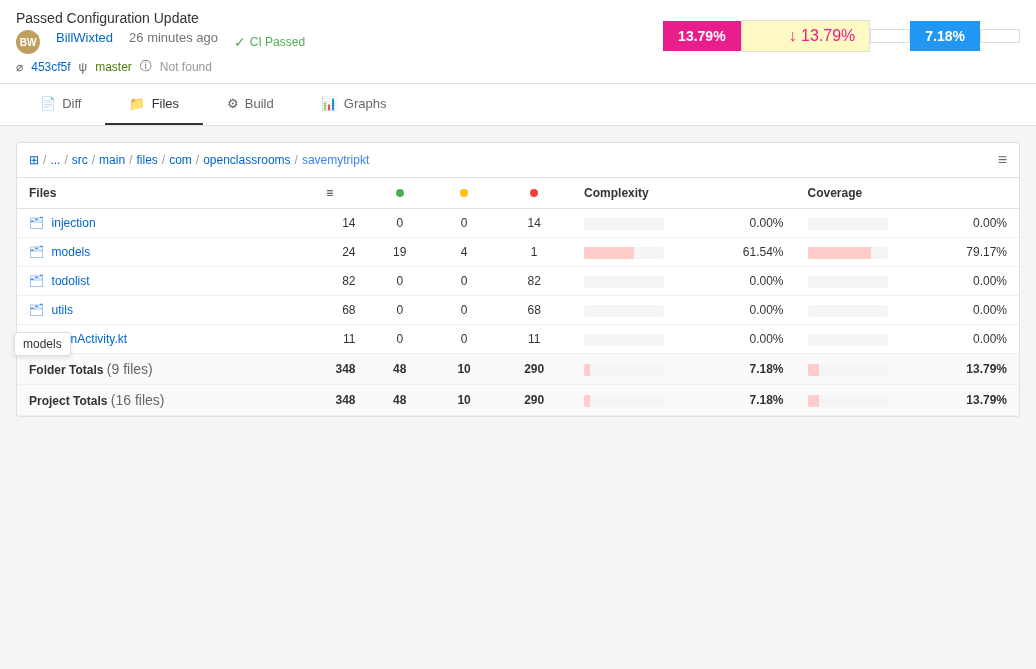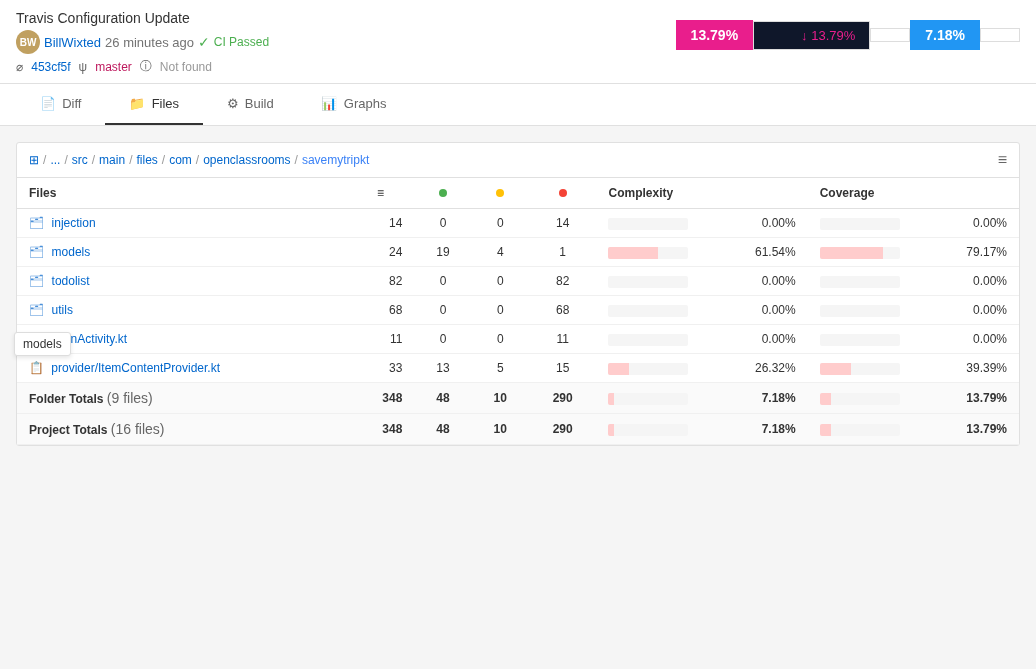--- a/index.html
+++ b/index.html
@@ -7,22 +7,21 @@
 
     .commit-title {
       font-size: 14px;
       font-weight: 500;
       color: #333;
       margin-bottom: 4px;
     }
 
     .commit-meta {
       display: flex;
-      align-items: center;
-      gap: 4px;
+      gap: 16px;
       margin-bottom: 4px;
     }
 
     .avatar {
       width: 24px;
       height: 24px;
       border-radius: 50%;
       background: #c0a060;
       display: inline-flex;
       align-items: center;
@@ -62,21 +61,21 @@
       font-size: 12px;
       color: #666;
       padding-bottom: 8px;
     }
 
     .commit-hash {
       color: #0066cc;
     }
 
     .branch-label {
-      color: #be185d;
+      color: #4d7c0f;
     }
 
     .not-found {
       color: #999;
     }
 
     .coverage-summary {
       display: flex;
       align-items: center;
       gap: 0;
@@ -95,24 +94,24 @@
       border: 1px solid #ddd;
     }
 
     .coverage-box.pink {
       background: #e91e8c;
       color: #fff;
       border-color: #e91e8c;
     }
 
     .coverage-box.diff {
-      background: #0f172a;
+      background: #fef9c3;
       color: #e91e8c;
       border-color: #ddd;
-      font-size: 13px;
+      font-size: 16px;
       font-weight: 400;
       padding-left: 47px;
     }
 
     .coverage-box.neutral {
       background: #fff;
       color: #333;
       border-color: #ddd;
       min-width: 40px;
     }
@@ -338,21 +337,21 @@
       padding: 10px 16px 0 16px;
     }
   </style>
 </head>
 <body>
 
 <div class="wrapper">
   <div class="top-section">
     <div style="display:flex; justify-content: space-between; align-items: flex-start;">
       <div>
-        <div class="commit-title">Travis Configuration Update</div>
+        <div class="commit-title">Passed Configuration Update</div>
         <div class="commit-meta">
           <div class="avatar">BW</div>
           <a class="author-link">BillWixted</a>
           <span class="time-text">26 minutes ago</span>
           <span class="ci-badge">
             <span class="ci-check">✓</span>
             <span>CI Passed</span>
           </span>
         </div>
         <div class="commit-hash-row">
@@ -531,42 +530,20 @@
       </div>
     </td>
     <td class="right">0.00%</td>
     <td style="width:90px;">
       <div class="coverage-bar" style="background:#f5f5f5;">
         <div style="height:100%;width:0%;background:transparent;"></div>
       </div>
     </td>
     <td class="right">0.00%</td>
   </tr>
-          <tr class="file-row">
-    <td>
-      <span class="file-icon">📋</span>
-      provider/ItemContentProvider.kt
-    </td>
-    <td class="right">33</td>
-    <td class="center">13</td>
-    <td class="center">5</td>
-    <td class="center">15</td>
-    <td style="width:90px;">
-      <div class="complexity-bar" style="background:#f5f5f5;">
-        <div style="height:100%;width:26%;background:#ffcccc;"></div>
-      </div>
-    </td>
-    <td class="right">26.32%</td>
-    <td style="width:90px;">
-      <div class="coverage-bar" style="background:#f5f5f5;">
-        <div style="height:100%;width:39%;background:#ffcccc;"></div>
-      </div>
-    </td>
-    <td class="right">39.39%</td>
-  </tr>
           <tr class="totals-row">
   <td><span class="totals-label">Folder Totals</span> <span class="sub-label">(9 files)</span></td>
   <td class="right">348</td>
   <td class="center">48</td>
   <td class="center">10</td>
   <td class="center">290</td>
   <td style="width:90px;">
     <div class="complexity-bar" style="background:#f5f5f5;">
       <div style="height:100%;width:7%;background:#ffcccc;"></div>
     </div>

